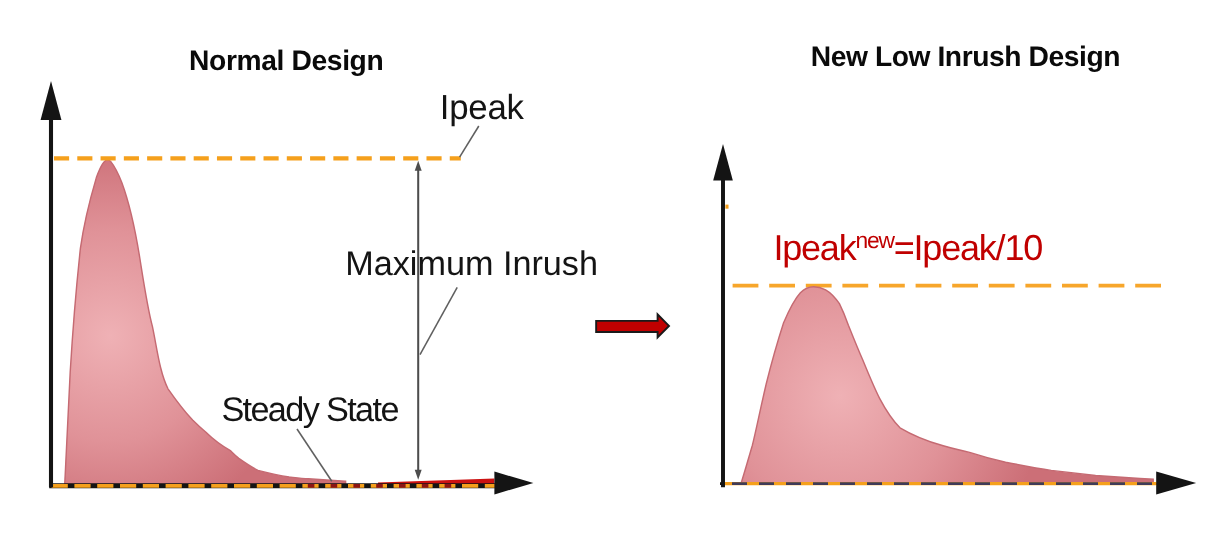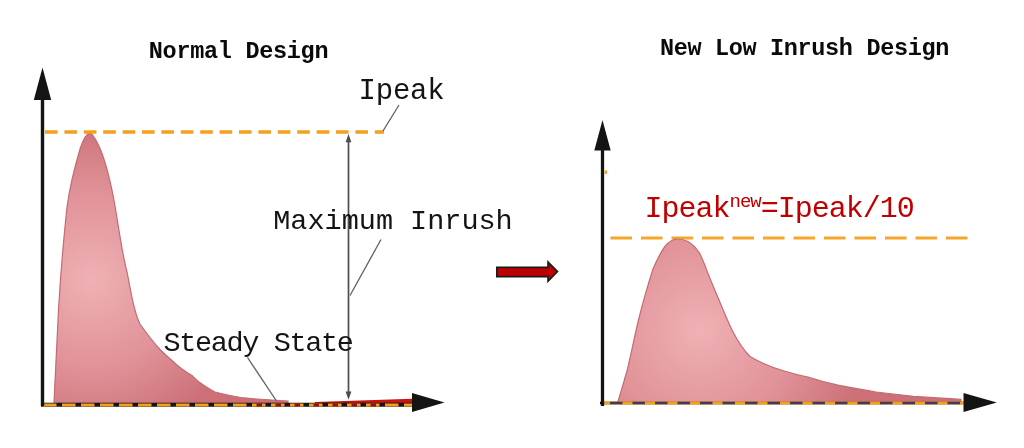--- a/index.html
+++ b/index.html
@@ -1,17 +1,17 @@
 <!DOCTYPE html>
 <html><head>
 <meta charset="utf-8">
 <style>
   html,body{margin:0;padding:0;background:#ffffff;}
   #stage{width:1024px;height:448px;position:relative;background:#ffffff;overflow:hidden;
-         font-family:Liberation Mono, monospace;}
+         font-family:Liberation Sans, sans-serif;}
 </style>
 </head>
 <body>
 <div id="stage">
 <svg width="1024" height="448" viewBox="0 0 1024 448" xmlns="http://www.w3.org/2000/svg">
   <defs>
     <radialGradient id="pinkL" gradientUnits="userSpaceOnUse" cx="92" cy="280" r="160">
       <stop offset="0" stop-color="#EFB1B5"></stop>
       <stop offset="0.55" stop-color="#E09298"></stop>
       <stop offset="1" stop-color="#CC6F77"></stop>

